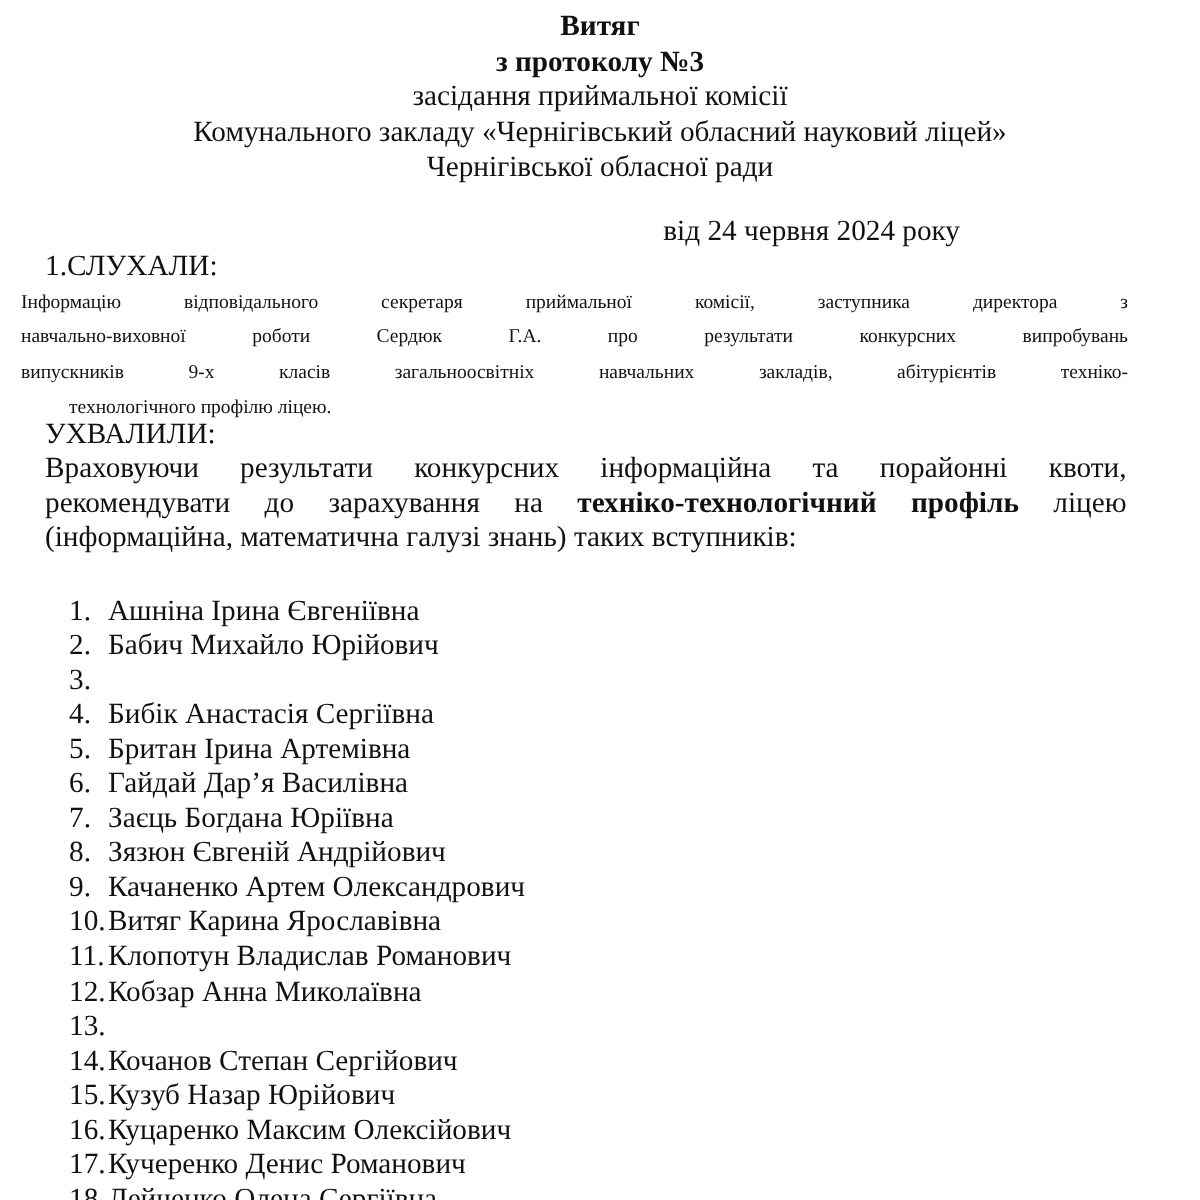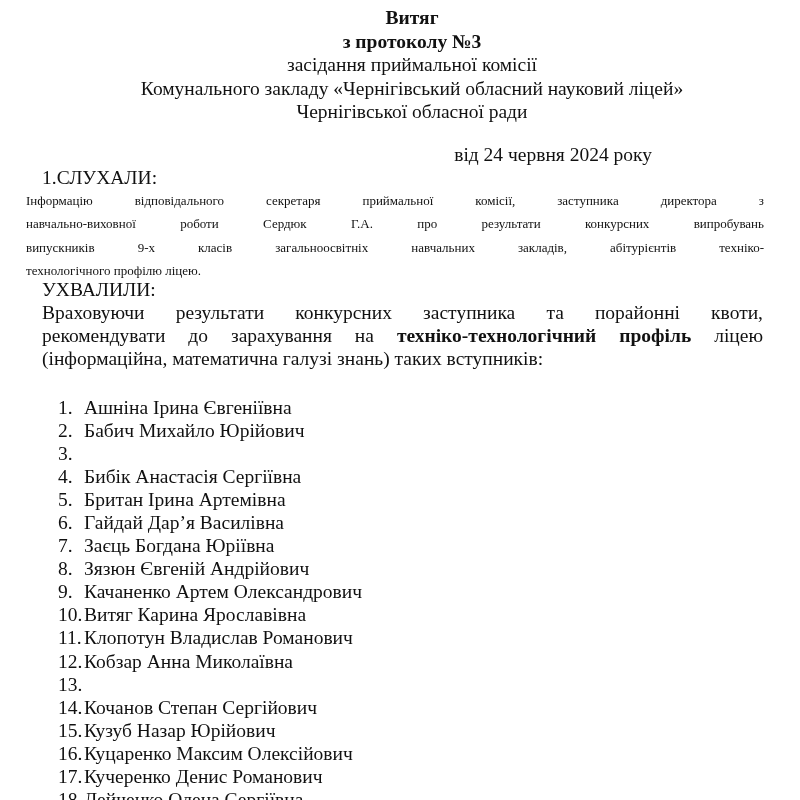--- a/index.html
+++ b/index.html
@@ -10,21 +10,21 @@
     body {
       width: 800px;
       height: 800px;
       overflow: hidden;
       position: relative;
       font-family: "Liberation Serif", serif;
       color: #111111;
     }
     .page {
       position: absolute;
-      left: 12px;
+      left: 0;
       top: 0;
       width: 689px;
       height: 800px;
     }
     .header {
       position: absolute;
       top: 6px;
       left: 0;
       width: 800px;
       text-align: center;
@@ -66,20 +66,21 @@
     }
     .heard-body .jline {
       display: block;
       text-align: justify;
       text-align-last: justify;
       white-space: nowrap;
       height: 23.3px;
     }
     .heard-body .jline.last {
       text-align-last: left;
+      margin-left: 32px;
     }
     .decided-title {
       position: absolute;
       top: 278px;
       left: 30px;
       font-size: 19.5px;
       line-height: 23px;
       white-space: nowrap;
     }
     .decided-body {
@@ -147,21 +148,21 @@
   <div class="heard-title">1.СЛУХАЛИ:</div>
   <div class="heard-body">
     <span class="jline">Інформацію відповідального секретаря приймальної комісії, заступника директора з</span>
     <span class="jline">навчально-виховної роботи Сердюк Г.А.  про результати конкурсних випробувань</span>
     <span class="jline">випускників 9-х класів загальноосвітніх навчальних закладів, абітурієнтів техніко-</span>
     <span class="jline last">технологічного профілю ліцею.</span>
   </div>
 
   <div class="decided-title">УХВАЛИЛИ:</div>
   <div class="decided-body">
-    <span class="jline">Враховуючи результати конкурсних заступника та порайонні квоти,</span>
+    <span class="jline">Враховуючи результати конкурсних інформаційна та порайонні квоти,</span>
     <span class="jline"><span>рекомендувати до зарахування на </span><b>техніко-технологічний профіль</b><span> ліцею</span></span>
     <span class="jline last">(інформаційна, математична галузі знань) таких вступників:</span>
   </div>
 
   <ul class="list">
     <li>
         <span class="num">1.</span>
         <span class="name">Ашніна Ірина Євгеніївна</span>
       </li>
     <li>

